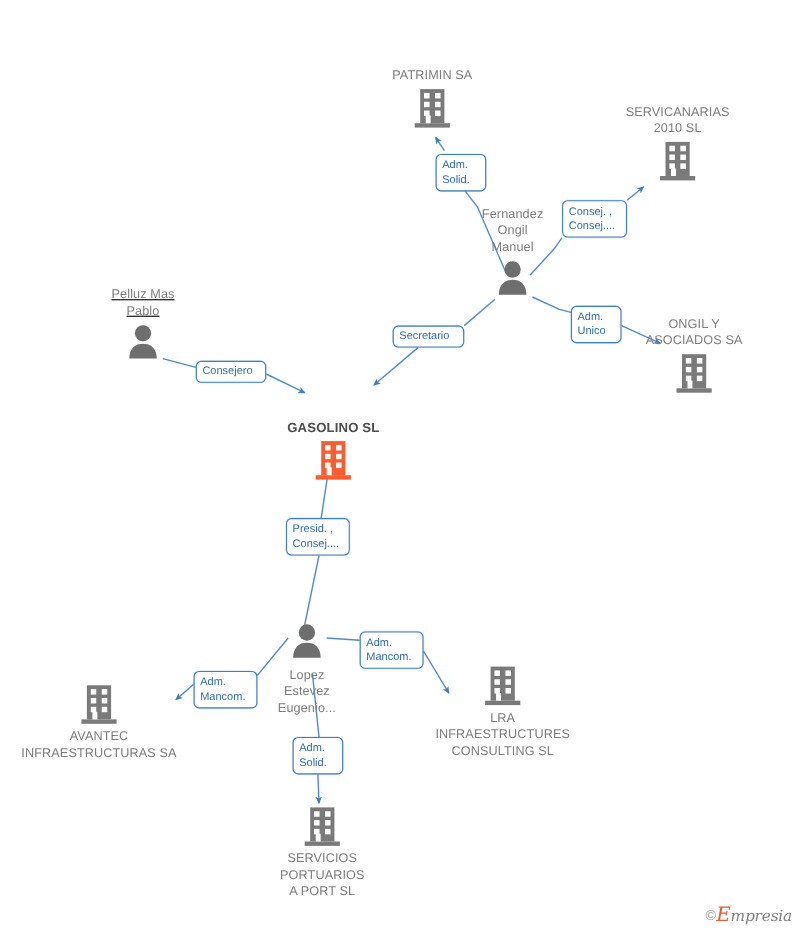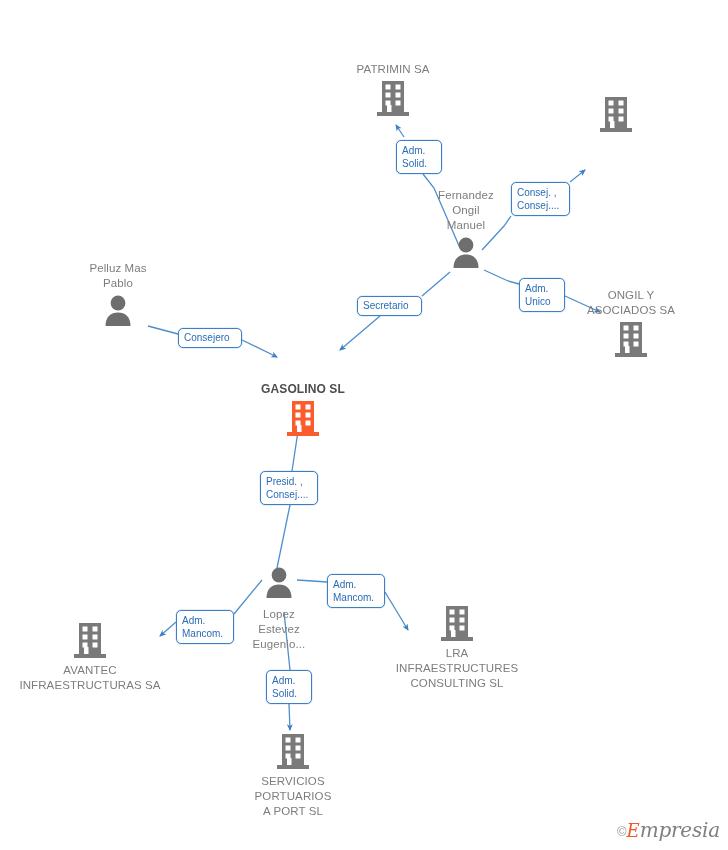--- a/index.html
+++ b/index.html
@@ -91,21 +91,21 @@
   #watermark .brand-e {
     color: #f05a28;
     font-family: "DejaVu Serif", serif;
     font-style: italic;
     font-size: 18px;
   }
   #watermark .brand-rest {
     color: #808080;
     font-family: "DejaVu Serif", serif;
     font-style: italic;
-    font-size: 20px;
+    font-size: 14px;
     letter-spacing: -0.2px;
   }
 </style>
 </head>
 <body>
 
 <div id="canvas">
 
   <svg id="edges" viewBox="0 0 728 850" width="728" height="850" xmlns="http://www.w3.org/2000/svg">
     <defs>
@@ -160,20 +160,22 @@
           <rect x="19.5" y="13.5" width="5" height="5"></rect>
           <rect x="9.5" y="21.5" width="5" height="5"></rect>
           <rect x="19.5" y="21.5" width="5" height="5"></rect>
           <rect x="11" y="26" width="4.5" height="7"></rect>
         </g>
       </svg>
     </span>
   </div>
 
   <div class="node company label-above" style="left:616px; top:95px;">
+    <span class="label">SERVICANARIAS
+2010 SL</span>
     <span class="icon-wrap">
       <svg width="34" height="40" viewBox="0 0 34 40" xmlns="http://www.w3.org/2000/svg">
         <g fill="#7a7a7a">
           <rect x="6" y="2" width="22" height="31"></rect>
           <rect x="1" y="33" width="32" height="4"></rect>
         </g>
         <g fill="#ffffff">
           <rect x="9.5" y="5.5" width="5" height="5"></rect>
           <rect x="19.5" y="5.5" width="5" height="5"></rect>
           <rect x="9.5" y="13.5" width="5" height="5"></rect>
@@ -215,21 +217,21 @@
           <rect x="9.5" y="13.5" width="5" height="5"></rect>
           <rect x="19.5" y="13.5" width="5" height="5"></rect>
           <rect x="9.5" y="21.5" width="5" height="5"></rect>
           <rect x="19.5" y="21.5" width="5" height="5"></rect>
           <rect x="11" y="26" width="4.5" height="7"></rect>
         </g>
       </svg>
     </span>
   </div>
 
-  <div class="node person label-above" style="left:118px; top:261px;">
+  <div class="node person label-above" style="left:130px; top:261px;text-decoration:underline;">
     <span class="label">Pelluz Mas
 Pablo</span>
     <span class="icon-wrap">
       <svg width="34" height="34" viewBox="0 0 34 34" xmlns="http://www.w3.org/2000/svg">
         <g fill="#6e6e6e">
           <circle cx="17" cy="10" r="7.4"></circle>
           <path d="M 4.5 33 C 4.5 23.5 10 19.4 17 19.4 C 24 19.4 29.5 23.5 29.5 33 Z"></path>
         </g>
       </svg>
     </span>

